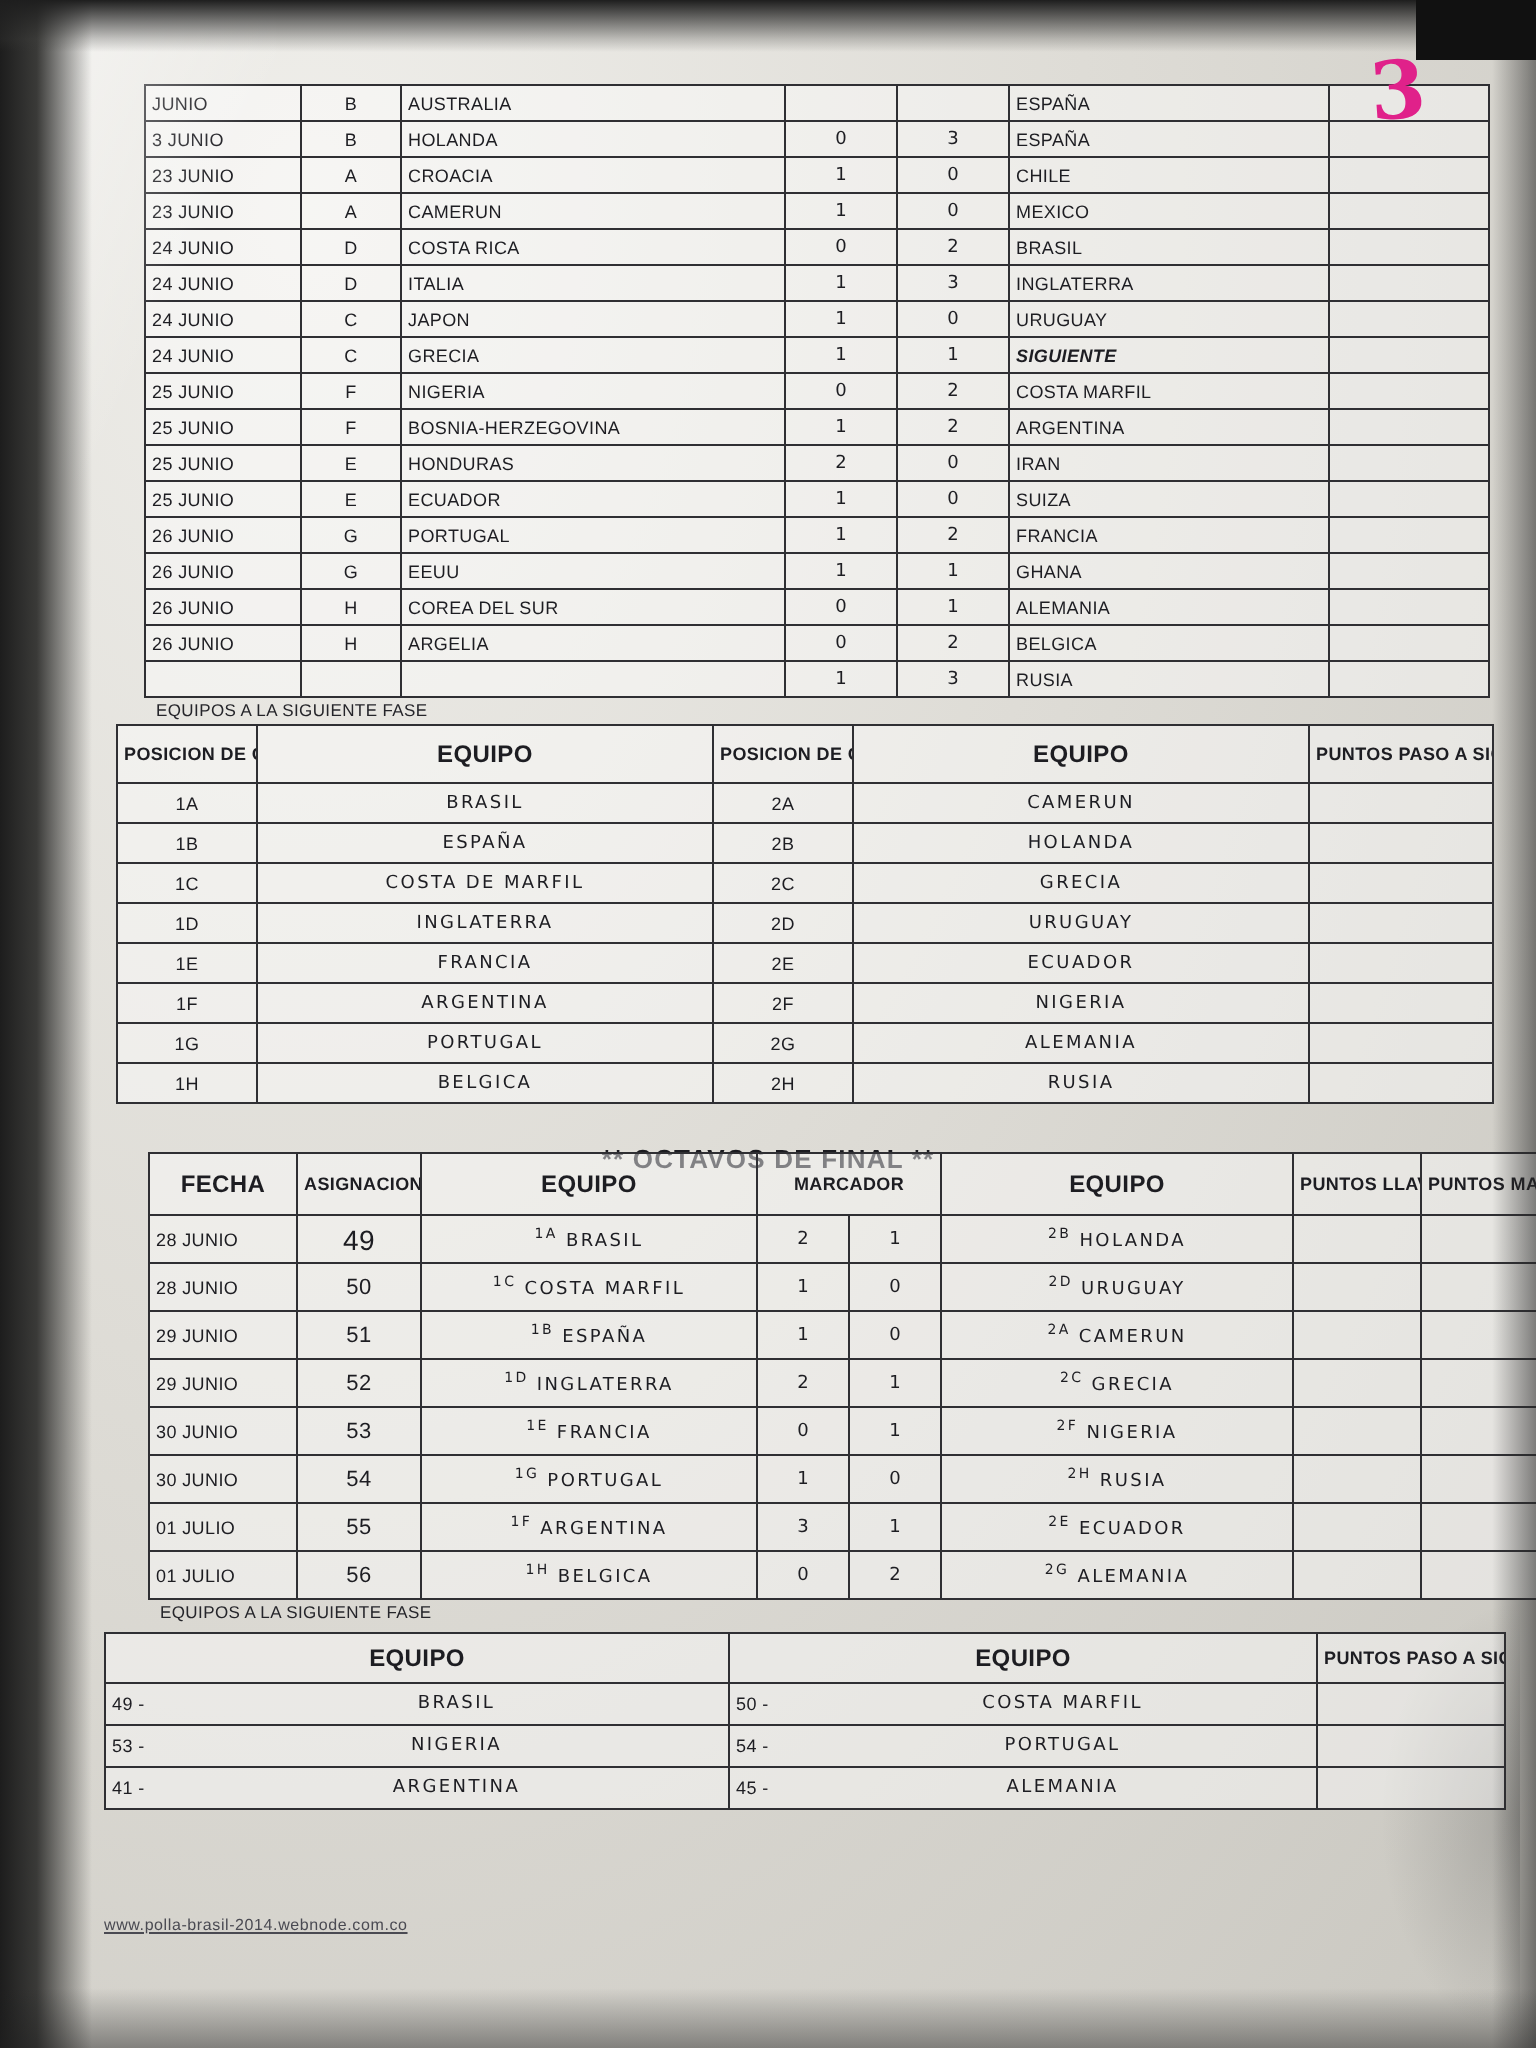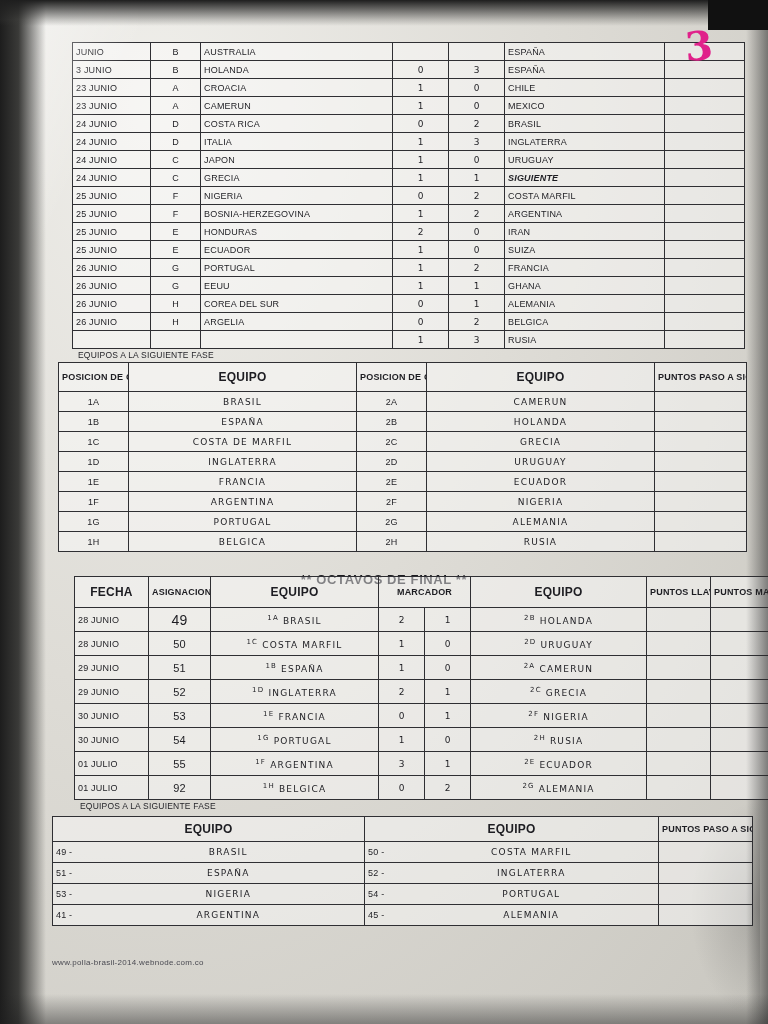--- a/index.html
+++ b/index.html
@@ -164,20 +164,21 @@
   #sec-quarters td { height: 20px; }
   .hdr2 { font-size: 8px; line-height: 9px; white-space: normal; }
 
   .footer-url {
     position: absolute;
     left: 52px;
     top: 958px;
     font-size: 8px;
     color: #4a4a52;
     letter-spacing: .3px;
+    text-decoration: underline;
   }
   .shadow-blob {
     position: absolute;
     left: 690px; top: 800px; width: 70px; height: 220px;
     background: radial-gradient(ellipse at right, rgba(60,60,60,0.25) 0%, rgba(0,0,0,0) 70%);
     pointer-events: none;
   }
 </style>
 </head>
 <body>
@@ -534,21 +535,21 @@
             <td class="print center" style="font-size:11px">55</td>
             <td class="hand-lg left"><span class="tiny-code">1F</span> ARGENTINA</td>
             <td class="score">3</td>
             <td class="score">1</td>
             <td class="hand-lg left"><span class="tiny-code">2E</span> ECUADOR</td>
             <td></td>
             <td></td>
           </tr>
           <tr>
             <td class="print left">01 JULIO</td>
-            <td class="print center" style="font-size:11px">92</td>
+            <td class="print center" style="font-size:11px">56</td>
             <td class="hand-lg left"><span class="tiny-code">1H</span> BELGICA</td>
             <td class="score">0</td>
             <td class="score">2</td>
             <td class="hand-lg left"><span class="tiny-code">2G</span> ALEMANIA</td>
             <td></td>
             <td></td>
           </tr>
         </tbody>
     </table>
     <div class="note-line">EQUIPOS A LA SIGUIENTE FASE</div>
@@ -573,27 +574,20 @@
       </thead>
       <tbody id="quarters-body">
           <tr>
             <td class="print left" style="border-right:none">49 -</td>
             <td class="hand-lg" style="border-left:none">BRASIL</td>
             <td class="print left" style="border-right:none">50 -</td>
             <td class="hand-lg" style="border-left:none">COSTA MARFIL</td>
             <td></td>
           </tr>
           <tr>
-            <td class="print left" style="border-right:none">51 -</td>
-            <td class="hand-lg" style="border-left:none">ESPAÑA</td>
-            <td class="print left" style="border-right:none">52 -</td>
-            <td class="hand-lg" style="border-left:none">INGLATERRA</td>
-            <td></td>
-          </tr>
-          <tr>
             <td class="print left" style="border-right:none">53 -</td>
             <td class="hand-lg" style="border-left:none">NIGERIA</td>
             <td class="print left" style="border-right:none">54 -</td>
             <td class="hand-lg" style="border-left:none">PORTUGAL</td>
             <td></td>
           </tr>
           <tr>
             <td class="print left" style="border-right:none">41 -</td>
             <td class="hand-lg" style="border-left:none">ARGENTINA</td>
             <td class="print left" style="border-right:none">45 -</td>

